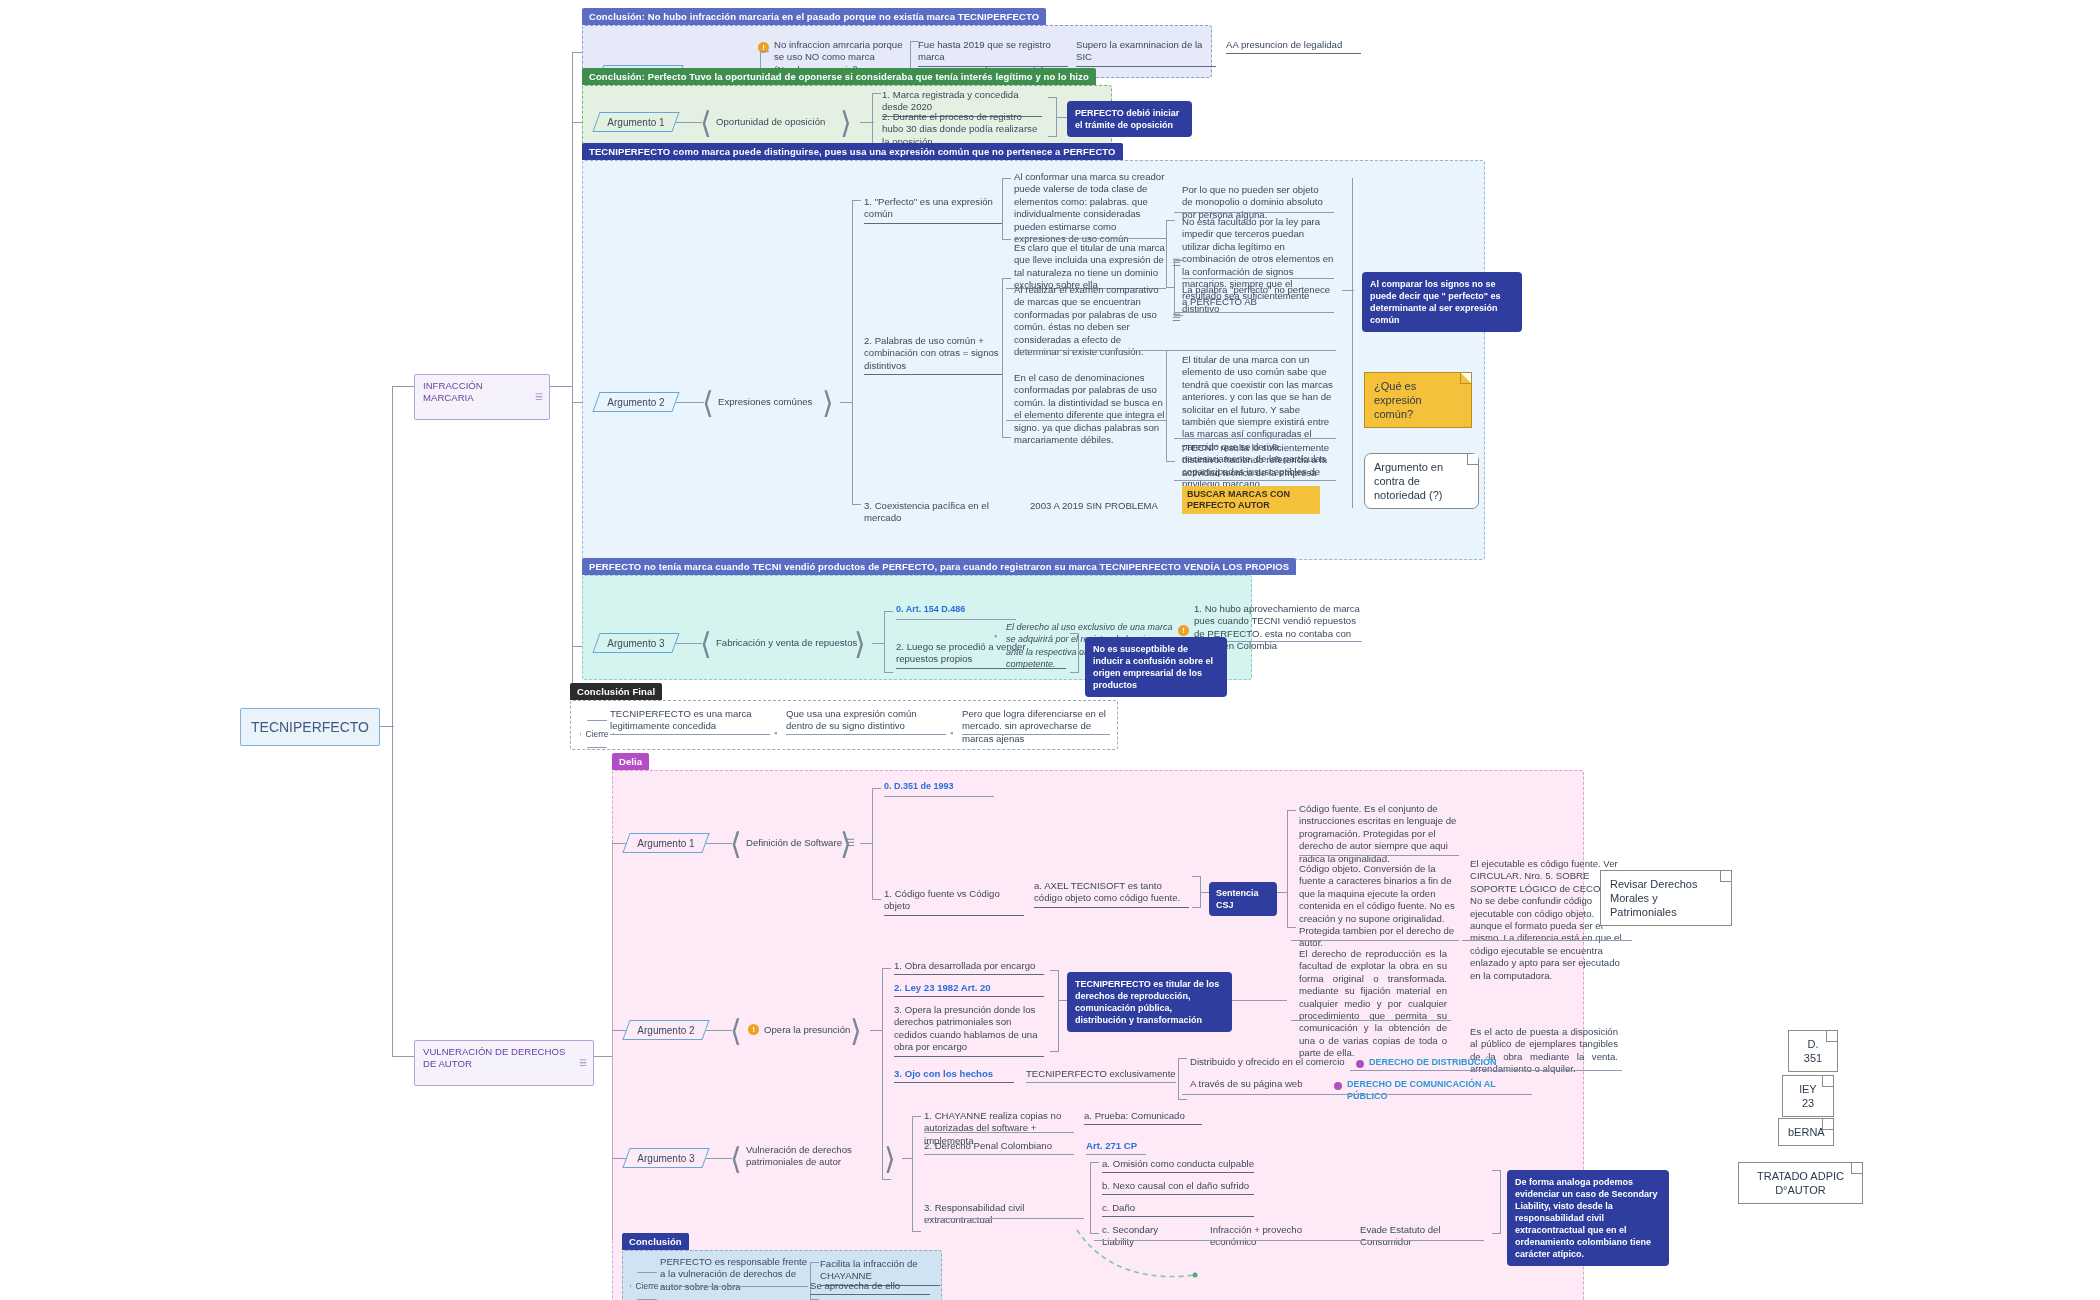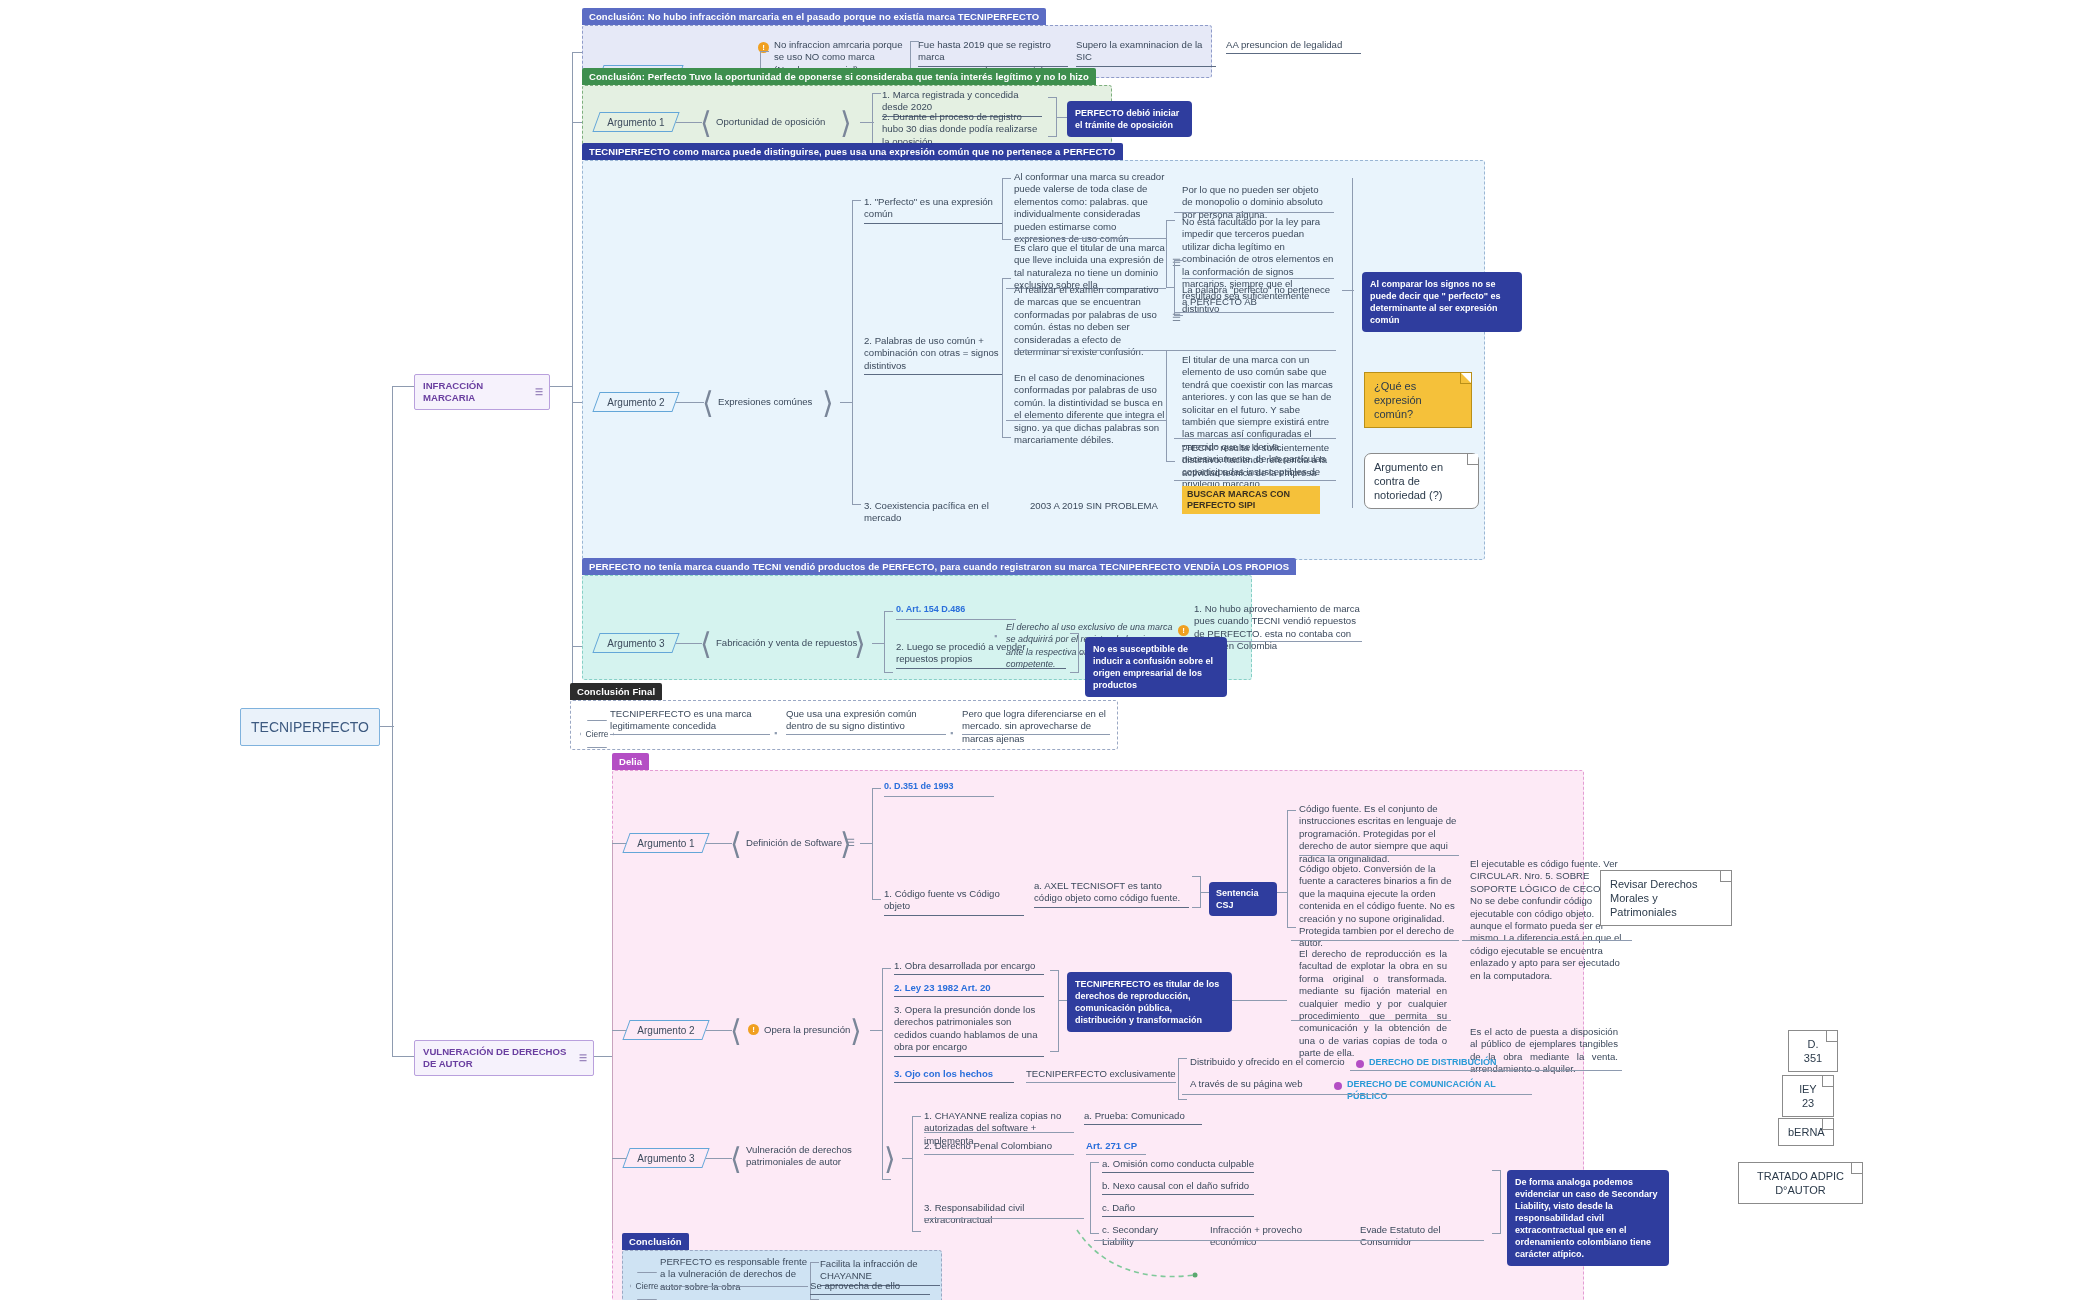--- a/index.html
+++ b/index.html
@@ -134,22 +134,22 @@
     font-size:14px;
     display:flex; align-items:center; justify-content:center;
     border-radius:2px;
   }
   
   .branch {
     position:absolute;
     border:1.2px solid #b9a0dd;
     background:#f6f2fc;
     color:#6a3fa0;
-    font-size:9.6px; line-height:12px; font-weight:bold;
-    padding:5px 20px 5px 8px;
+    font-size:9.6px; line-height:12px; font-weight:normal;
+    padding:5px 20px 15px 8px;
     border-radius:2px;
   }
   .branch .mi {
     position:absolute; right:6px; top:50%; transform:translateY(-50%);
     color:#9a86bd; font-size:9px; letter-spacing:0;
   }
 
   
   .hexwrap { position:absolute; width:34px; height:28px; }
   .hex {
@@ -299,21 +299,21 @@
     <div class="hline" style="left:592px; top:190px; width:162px;"></div>
 
     <div class="leaf nb" style="left:432px; top:212px; width:152px;">En el caso de denominaciones conformadas por palabras de uso común. la distintividad se busca en el elemento diferente que integra el signo. ya que dichas palabras son marcariamente débiles.</div>
     <div class="hline" style="left:424px; top:260px; width:160px;"></div>
     <div class="brk" style="left:584px; top:190px; height:112px;"></div>
 
     <div class="leaf nb" style="left:600px; top:194px; width:152px;">El titular de una marca con un elemento de uso común sabe que tendrá que coexistir con las marcas anteriores. y con las que se han de solicitar en el futuro. Y sabe también que siempre existirá entre las marcas así configuradas el parecido que se deriva. necesariamente. de las partículas coparticipadas insusceptibles de privilegio marcario</div>
     <div class="hline" style="left:592px; top:278px; width:162px;"></div>
     <div class="leaf nb" style="left:600px; top:282px; width:152px;">"TECNI" resulta lo suficientemente distintivo. haciendo referencia a la actividad tecnica de la empresa</div>
     <div class="hline" style="left:592px; top:320px; width:162px;"></div>
-    <div class="yellow" style="left:600px; top:326px; width:138px;">BUSCAR MARCAS CON PERFECTO SIPI</div>
+    <div class="yellow" style="left:600px; top:326px; width:138px;">BUSCAR MARCAS CON PERFECTO AUTOR</div>
 
     <div class="leaf nb" style="left:282px; top:340px; width:150px;">3. Coexistencia pacífica en el mercado</div>
     <div class="leaf nb" style="left:448px; top:340px; width:140px;">2003 A 2019 SIN PROBLEMA</div>
 
     <div class="vline" style="left:770px; top:18px; height:330px;"></div>
     <div class="hline" style="left:760px; top:130px; width:12px;"></div>
     <div class="navy" style="left:780px; top:112px; width:160px;">Al comparar los signos no se puede decir que " perfecto" es determinante al ser expresión común</div>
 
     <div class="note yel" style="left:782px; top:212px; width:108px;">
       <div class="note-fold"></div>

